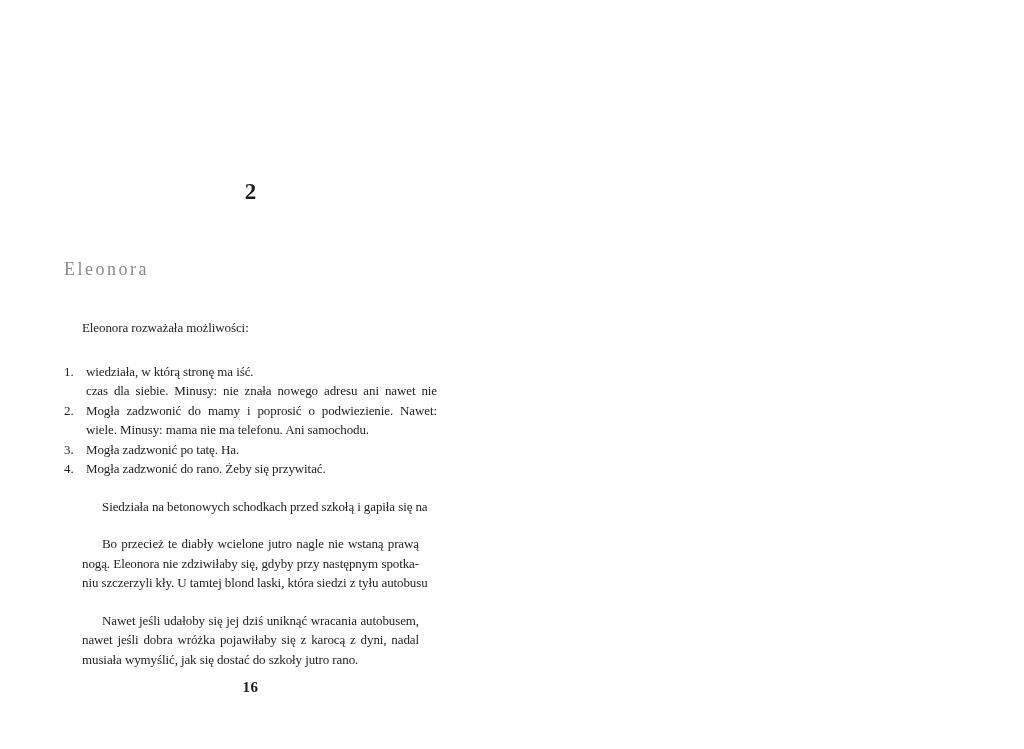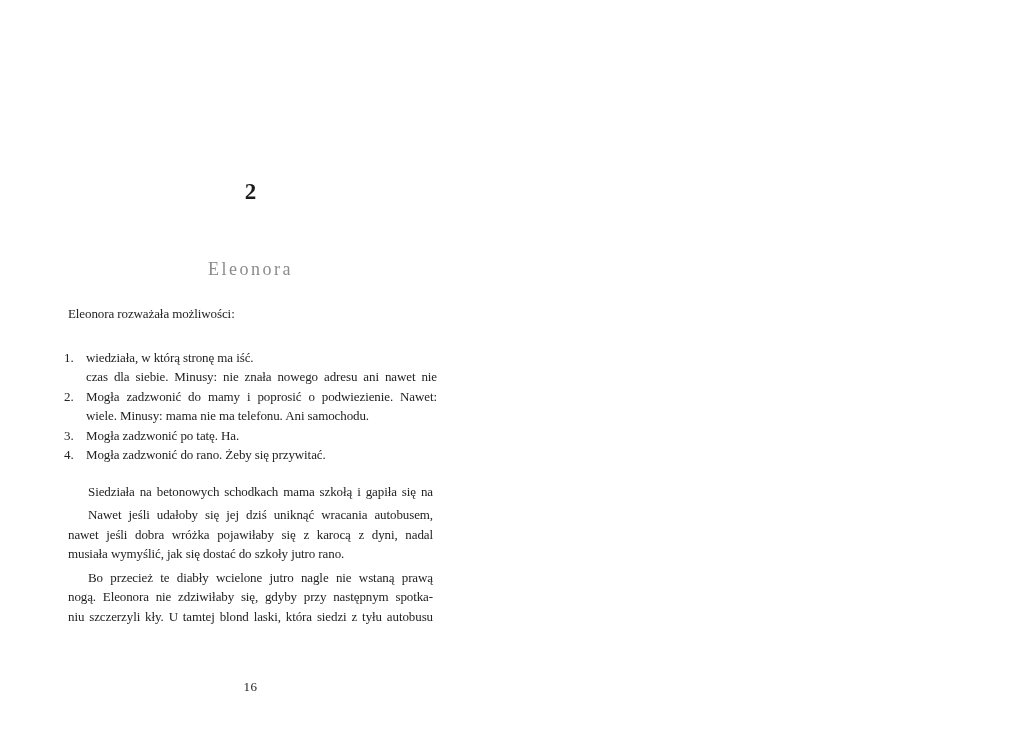--- a/index.html
+++ b/index.html
@@ -9,39 +9,39 @@
   }
   .page{position:absolute;top:0;height:749px;}
   .page-left{left:0;width:512px;}
   .page-right{left:512px;width:512px;}
 
   .chapter-number{
     position:absolute;left:64px;top:179px;width:373px;text-align:center;
     font-size:23px;font-weight:bold;color:#1c1c1c;
   }
   .chapter-title{
-    position:absolute;left:64px;top:259px;width:373px;text-align:center;
+    position:absolute;left:64px;top:259px;width:373px;text-align:left;
     font-size:18px;letter-spacing:2.5px;color:#8b8b8b;
   }
   .body-col{position:absolute;font-size:13px;letter-spacing:-0.1px;}
   .left-body{left:64px;top:300px;width:373px;}
 
   .line{line-height:19.5px;white-space:nowrap;text-align:left;}
   .line.j{text-align:justify;text-align-last:justify;}
-  .para{margin:4px;}
+  .para{margin:18px;}
   .para.indent .line:first-child{text-indent:20px;}
 
   .list{margin:24px 0 17px 0;}
   .list-item{display:flex;}
   .marker{width:22px;flex:none;line-height:19.5px;}
   .item-text{flex:1;min-width:0;}
 
   .page-number{
     position:absolute;top:679px;text-align:center;
-    font-size:13px;font-weight:normal;color:#1c1c1c;letter-spacing:0.5px;
+    font-size:15px;font-weight:bold;color:#1c1c1c;letter-spacing:0.5px;
   }
   .page-number.pn-left{left:64px;width:373px;}
 </style>
 </head>
 <body>
 
 <div class="page page-left">
   <div class="chapter-number">2</div>
   <div class="chapter-title">Eleonora</div>
   <div class="body-col left-body">
@@ -70,31 +70,31 @@
           </div>
         </div>
         <div class="list-item">
           <div class="marker">4.</div>
           <div class="item-text">
             <div class="line"><span>Mogła zadzwonić do rano. Żeby się przywitać.</span></div>
           </div>
         </div>
       </div>
       <div class="para indent">
-        <div class="line j"><span>Siedziała na betonowych schodkach mama szkołą i gapiła się na</span></div>
+        <div class="line j"><span>Siedziała na betonowych schodkach przed szkołą i gapiła się na</span></div>
+      </div>
+      <div class="para indent">
+        <div class="line j"><span>Bo przecież te diabły wcielone jutro nagle nie wstaną prawą</span></div>
+        <div class="line j"><span>nogą. Eleonora nie zdziwiłaby się, gdyby przy następnym spotka-</span></div>
+        <div class="line j"><span>niu szczerzyli kły. U tamtej blond laski, która siedzi z tyłu autobusu</span></div>
       </div>
       <div class="para indent">
         <div class="line j"><span>Nawet jeśli udałoby się jej dziś uniknąć wracania autobusem,</span></div>
         <div class="line j"><span>nawet jeśli dobra wróżka pojawiłaby się z karocą z dyni, nadal</span></div>
         <div class="line"><span>musiała wymyślić, jak się dostać do szkoły jutro rano.</span></div>
-      </div>
-      <div class="para indent">
-        <div class="line j"><span>Bo przecież te diabły wcielone jutro nagle nie wstaną prawą</span></div>
-        <div class="line j"><span>nogą. Eleonora nie zdziwiłaby się, gdyby przy następnym spotka-</span></div>
-        <div class="line j"><span>niu szczerzyli kły. U tamtej blond laski, która siedzi z tyłu autobusu</span></div>
       </div>
     </div>
   <div class="page-number pn-left">16</div>
 </div>
 
 <div class="page page-right">
   
   
   
 </div>

